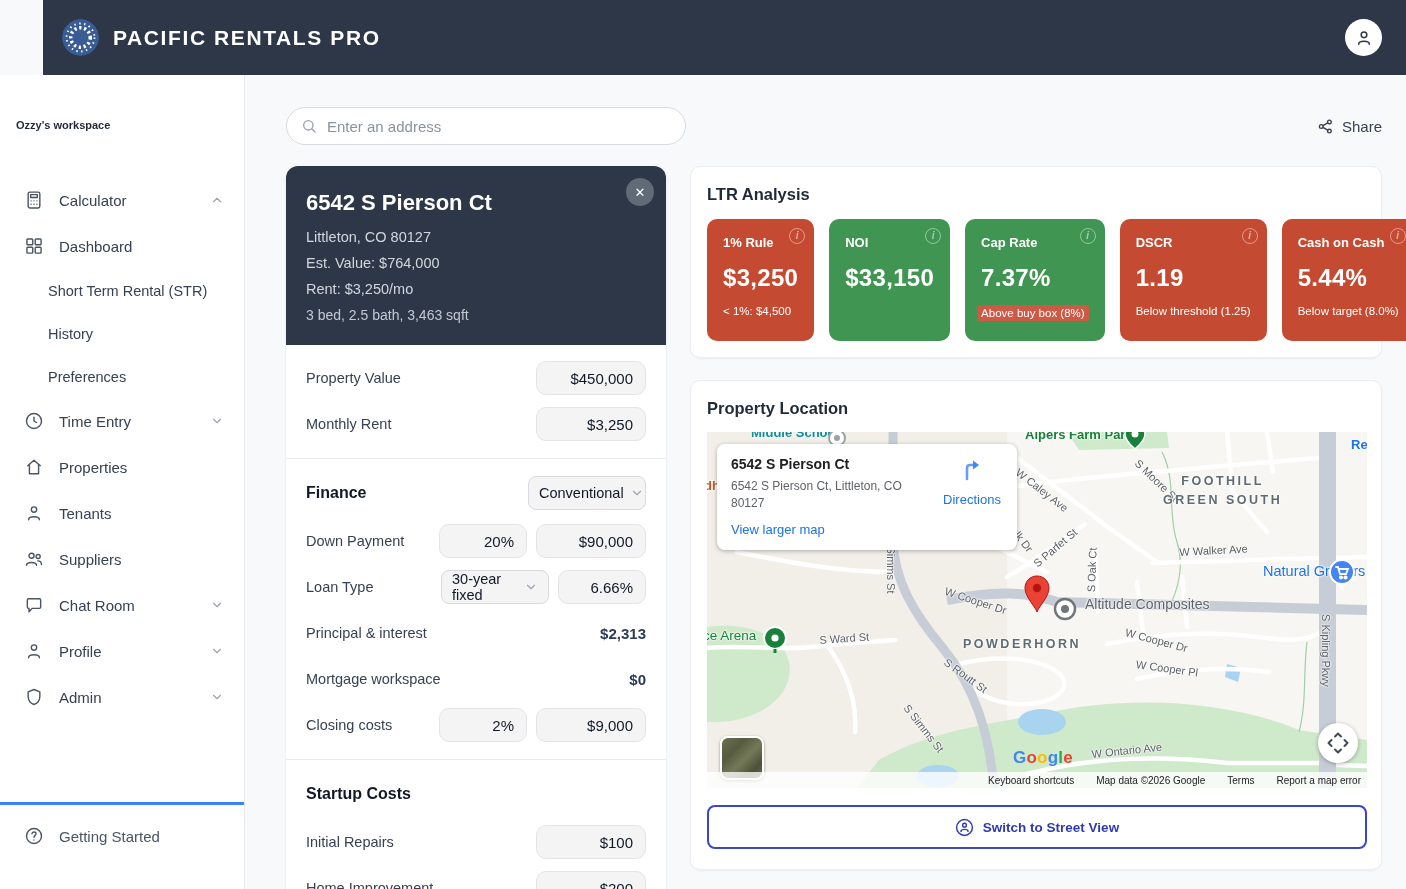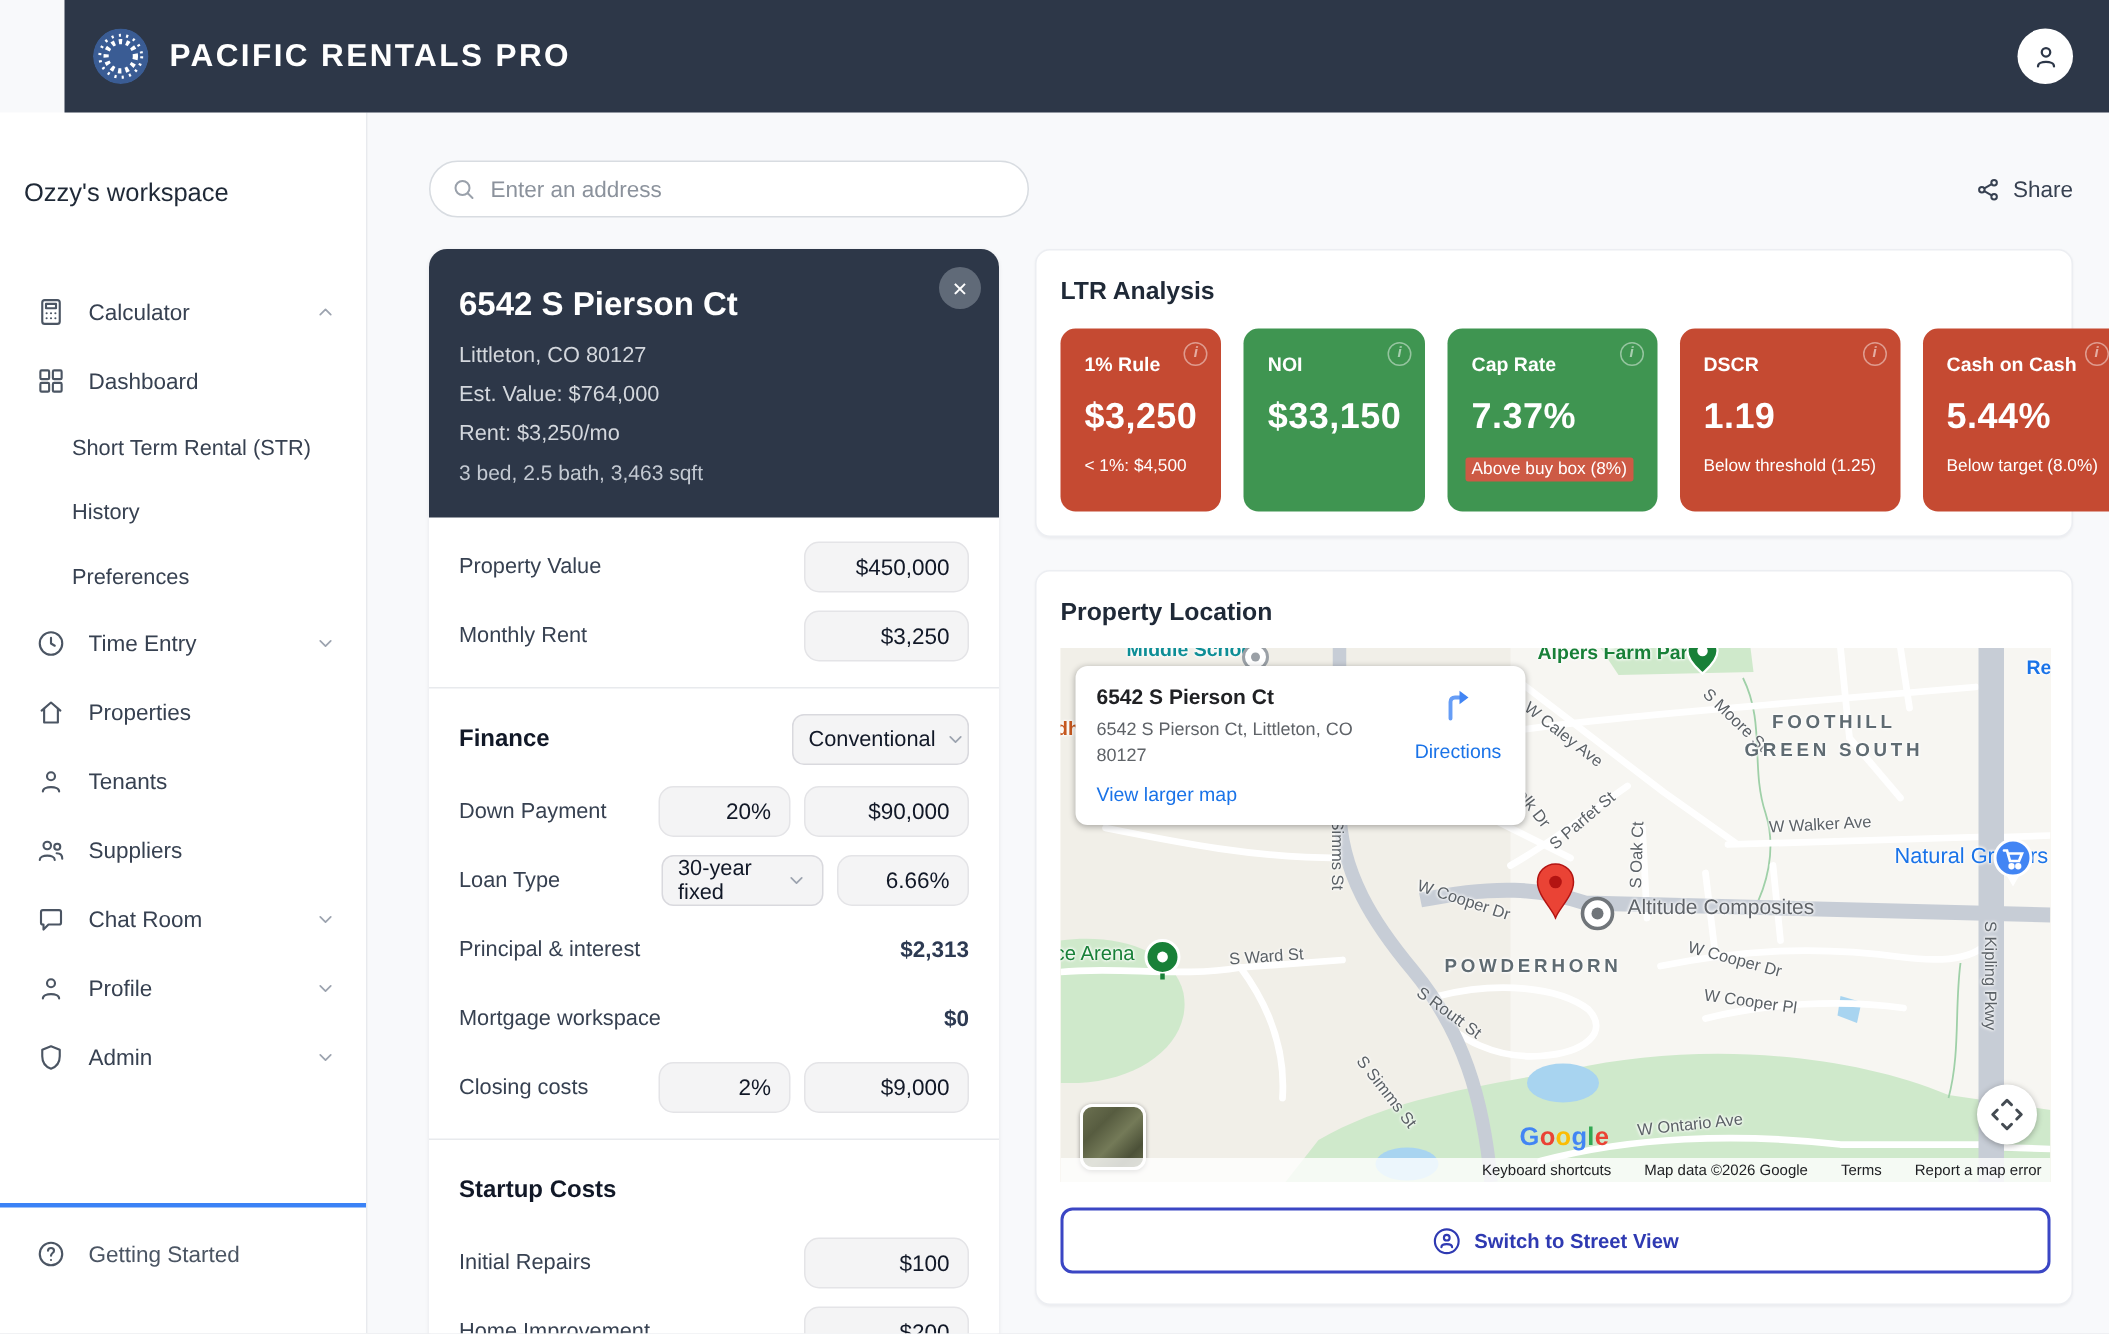--- a/index.html
+++ b/index.html
@@ -9,21 +9,21 @@
 
   
   .header { position:absolute; top:0; left:0; right:0; height:75px; background:#2d3748; display:flex; align-items:center; padding:0 24px 0 19px; z-index:30;margin-left:43px; }
   .logo { width:37px; height:37px; border-radius:50%; flex:0 0 auto; }
   .app-title { color:#ffffff; font-size:21px; font-weight:bold; letter-spacing:1.6px; margin-left:14px; }
   .header-spacer { flex:1; }
   .avatar-btn { width:37px; height:37px; border-radius:50%; background:#ffffff; display:flex; align-items:center; justify-content:center; cursor:pointer; }
 
   
   .sidebar { position:absolute; top:75px; left:0; bottom:0; width:245px; background:#ffffff; border-right:1px solid #e8eaee; display:flex; flex-direction:column; z-index:20; }
-  .workspace { padding:44px 24px 0 16px; font-size:17px; font-weight:normal; color:#1f2937; }
+  .workspace { padding:44px 24px 0 16px; font-size:11px; font-weight:bold; color:#1f2937; }
   .nav { margin-top:46px; }
   .nav-item { display:flex; align-items:center; height:46px; padding:0 20px 0 24px; cursor:pointer; }
   .nav-item .nicon { width:20px; height:20px; margin-right:15px; display:flex; align-items:center; }
   .nav-item .nlabel { font-size:15px; color:#374151; flex:1; }
   .nav-item .nchev { width:14px; height:14px; color:#9ca3af; }
   .nav-sub { display:flex; align-items:center; height:43px; padding-left:48px; cursor:pointer; font-size:14.5px; color:#374151; }
   .nav-sub.active { background:#e9ebf8; color:#4353c8; }
   .sidebar-footer { margin-top:auto; border-top:3px solid #3b82f6; padding:16px 24px 38px 24px; }
   .sidebar-footer .nav-item { padding:0; height:30px; }
   .sidebar-footer .nlabel { color:#4b5563; }

